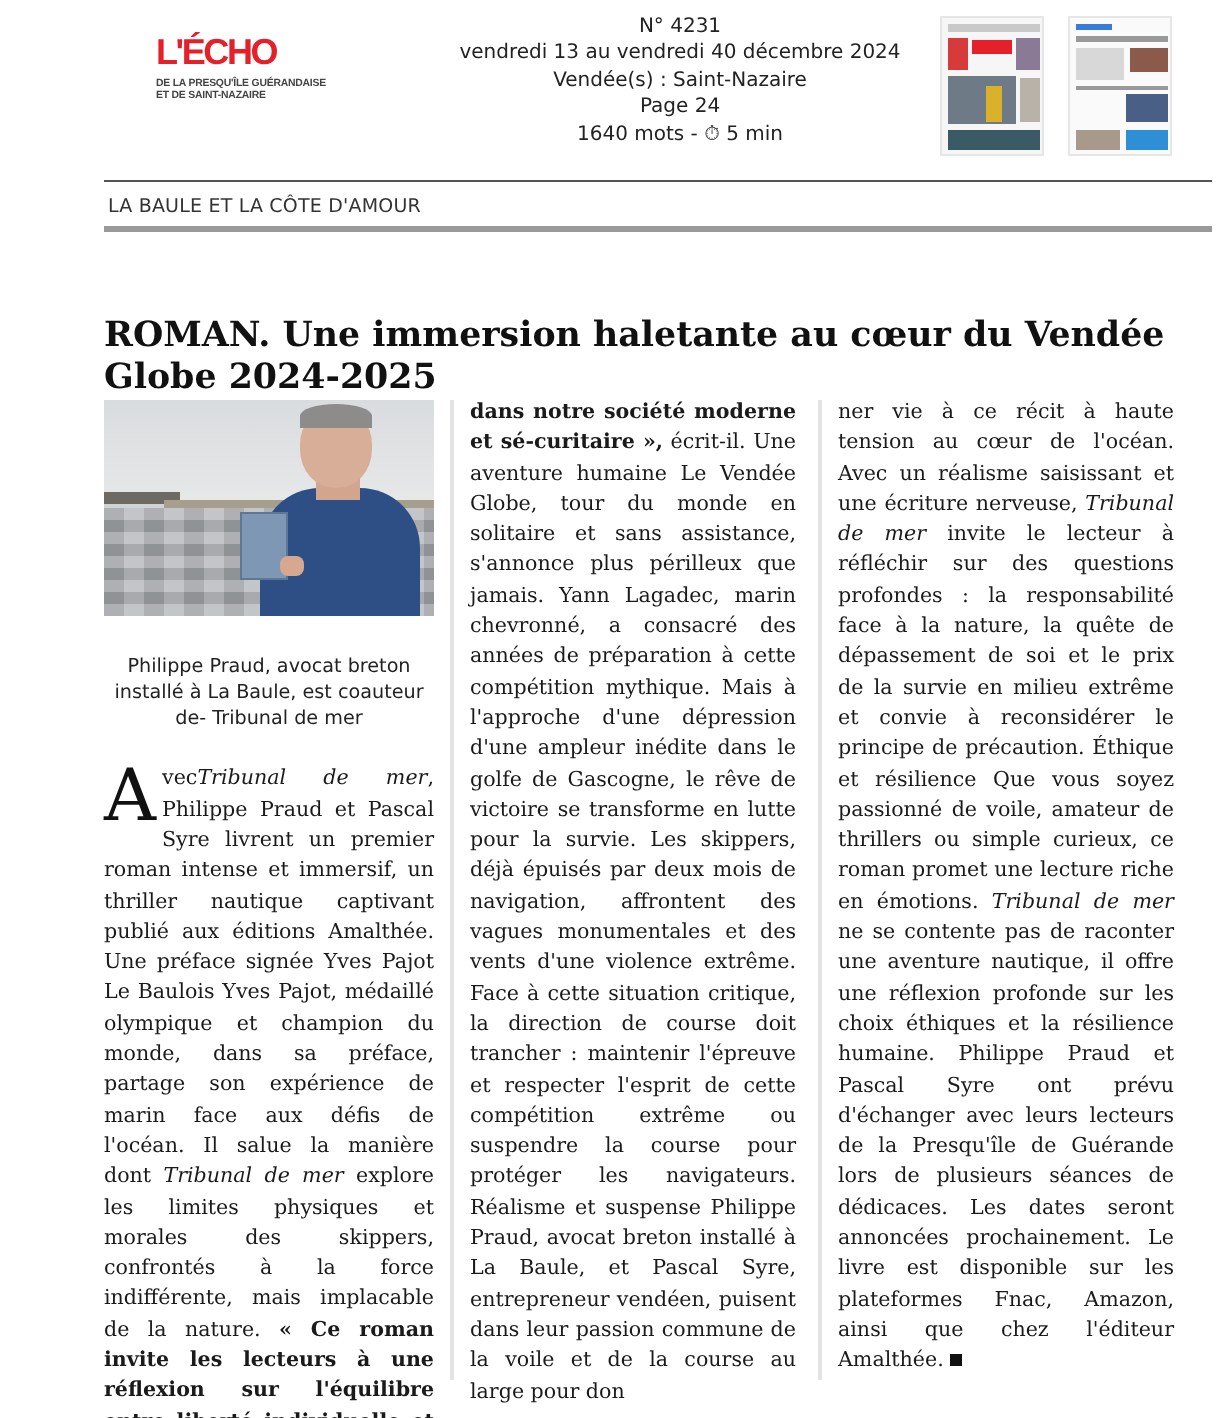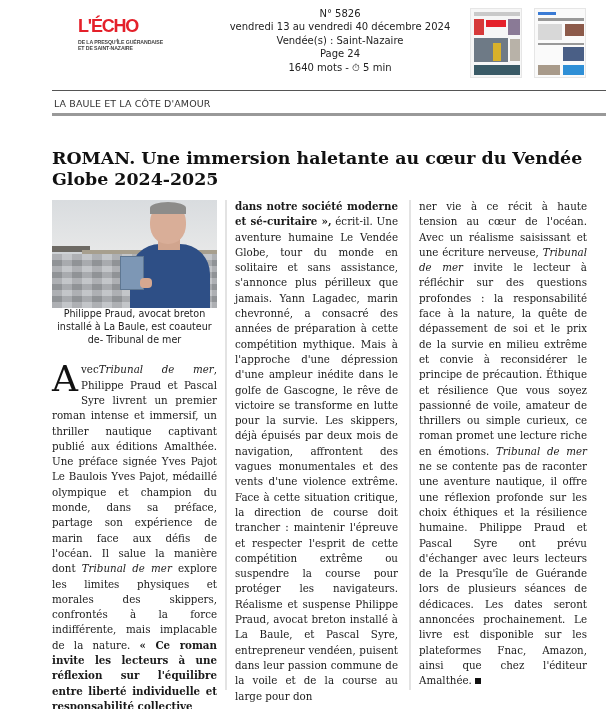--- a/index.html
+++ b/index.html
@@ -16,21 +16,21 @@
 
     .thumbs { position: absolute; left: 470px; top: 8px; width: 120px; height: 70px; }
     .thumb { position: absolute; top: 0; width: 52px; height: 70px; background: #f6f6f6; border: 1px solid #e6e6e6; overflow: hidden; }
     .thumb.front { left: 0; }
     .thumb.inner { left: 64px; background: #fafafa; }
     .blk { position: absolute; }
 
     .section-bar { position: absolute; left: 52px; top: 90px; width: 554px; height: 26px; border-top: 1px solid #555; border-bottom: 3px solid #999; }
     .section-label { position: absolute; left: 2px; top: 7px; font-size: 9.5px; color: #333; letter-spacing: 0.1px; text-align: right; }
 
-    .headline { position: absolute; left: 52px; top: 148px; width: 545px; font-family: "DejaVu Serif", serif; font-size: 17.4px; line-height: 21px; color: #111; }
+    .headline { position: absolute; left: 52px; top: 158px; width: 545px; font-family: "DejaVu Serif", serif; font-size: 17.4px; line-height: 21px; color: #111; }
 
     .col { position: absolute; top: 200px; font-family: "DejaVu Serif", serif; font-size: 10.3px; line-height: 15.3px; color: #1a1a1a; text-align: justify; hyphens: manual; }
     .col1 { left: 52px; width: 165px; }
     .col2 { left: 235px; width: 163px; top: 199px; }
     .col3 { left: 419px; width: 168px; top: 199px; }
     .rule { position: absolute; top: 200px; width: 2px; height: 490px; background: #e3e3e3; }
     .rule1 { left: 225px; }
     .rule2 { left: 409px; }
 
     .photo { width: 165px; height: 108px; position: relative; overflow: hidden; background: #cfd3d6; }
@@ -41,40 +41,40 @@
       background: repeating-linear-gradient(90deg, #9c9fa3 0 10px, #b6b9bd 10px 20px), #a8abaf; }
     .ground::after { content: ""; position: absolute; left: 0; top: 0; width: 100%; height: 100%;
       background: repeating-linear-gradient(0deg, rgba(255,255,255,0.18) 0 6px, rgba(0,0,0,0.08) 6px 12px); }
     .man-jacket { position: absolute; left: 78px; top: 44px; width: 80px; height: 64px; background: #2e4f86; border-radius: 30px 30px 0 0; }
     .man-neck { position: absolute; left: 106px; top: 36px; width: 22px; height: 14px; background: #d1a58e; }
     .man-head { position: absolute; left: 98px; top: 4px; width: 36px; height: 40px; background: #d9ae98; border-radius: 45% 45% 48% 48%; }
     .man-hair { position: absolute; left: 98px; top: 2px; width: 36px; height: 12px; background: #8d8c8a; border-radius: 50% 50% 0 0; }
     .book { position: absolute; left: 68px; top: 56px; width: 24px; height: 34px; background: #7d97b5; border: 1px solid #5e7792; }
     .hand { position: absolute; left: 88px; top: 78px; width: 12px; height: 10px; background: #d6a890; border-radius: 4px; }
 
-    .caption { font-family: "DejaVu Sans", sans-serif; font-size: 9.6px; line-height: 12.8px; text-align: center; color: #222; margin-top: 0; margin-bottom: 16px; }
+    .caption { font-family: "DejaVu Sans", sans-serif; font-size: 9.6px; line-height: 12.8px; text-align: center; color: #222; margin-top: 20px; margin-bottom: 16px; }
 
     .body-text p { text-indent: 0; }
     .dropcap { float: left; font-family: "DejaVu Serif", serif; font-size: 36px; line-height: 28px; margin: 3px 3px 0 0; color: #111; }
     .it { font-style: italic; }
     .b { font-weight: bold; }
     .endmark { display: inline-block; width: 6px; height: 6px; background: #111; margin-left: 3px; vertical-align: 0px; }
   </style>
 </head>
 <body>
 
 <div class="header">
   <div class="logo">
     <div class="logo-title">L'ÉCHO</div>
     <div class="logo-sub">de la presqu'île guérandaise</div>
     <div class="logo-sub">et de Saint-Nazaire</div>
   </div>
 
   <div class="meta">
-    <div>N° 5826</div>
+    <div>N° 4231</div>
     <div>vendredi 13 au vendredi 40 décembre 2024</div>
     <div>Vendée(s) : Saint-Nazaire</div>
     <div>Page 24</div>
     <div>
       <span>1640 mots</span>
       <span>-</span>
       <span class="clock">⏱</span>
       <span>5 min</span>
     </div>
   </div>

